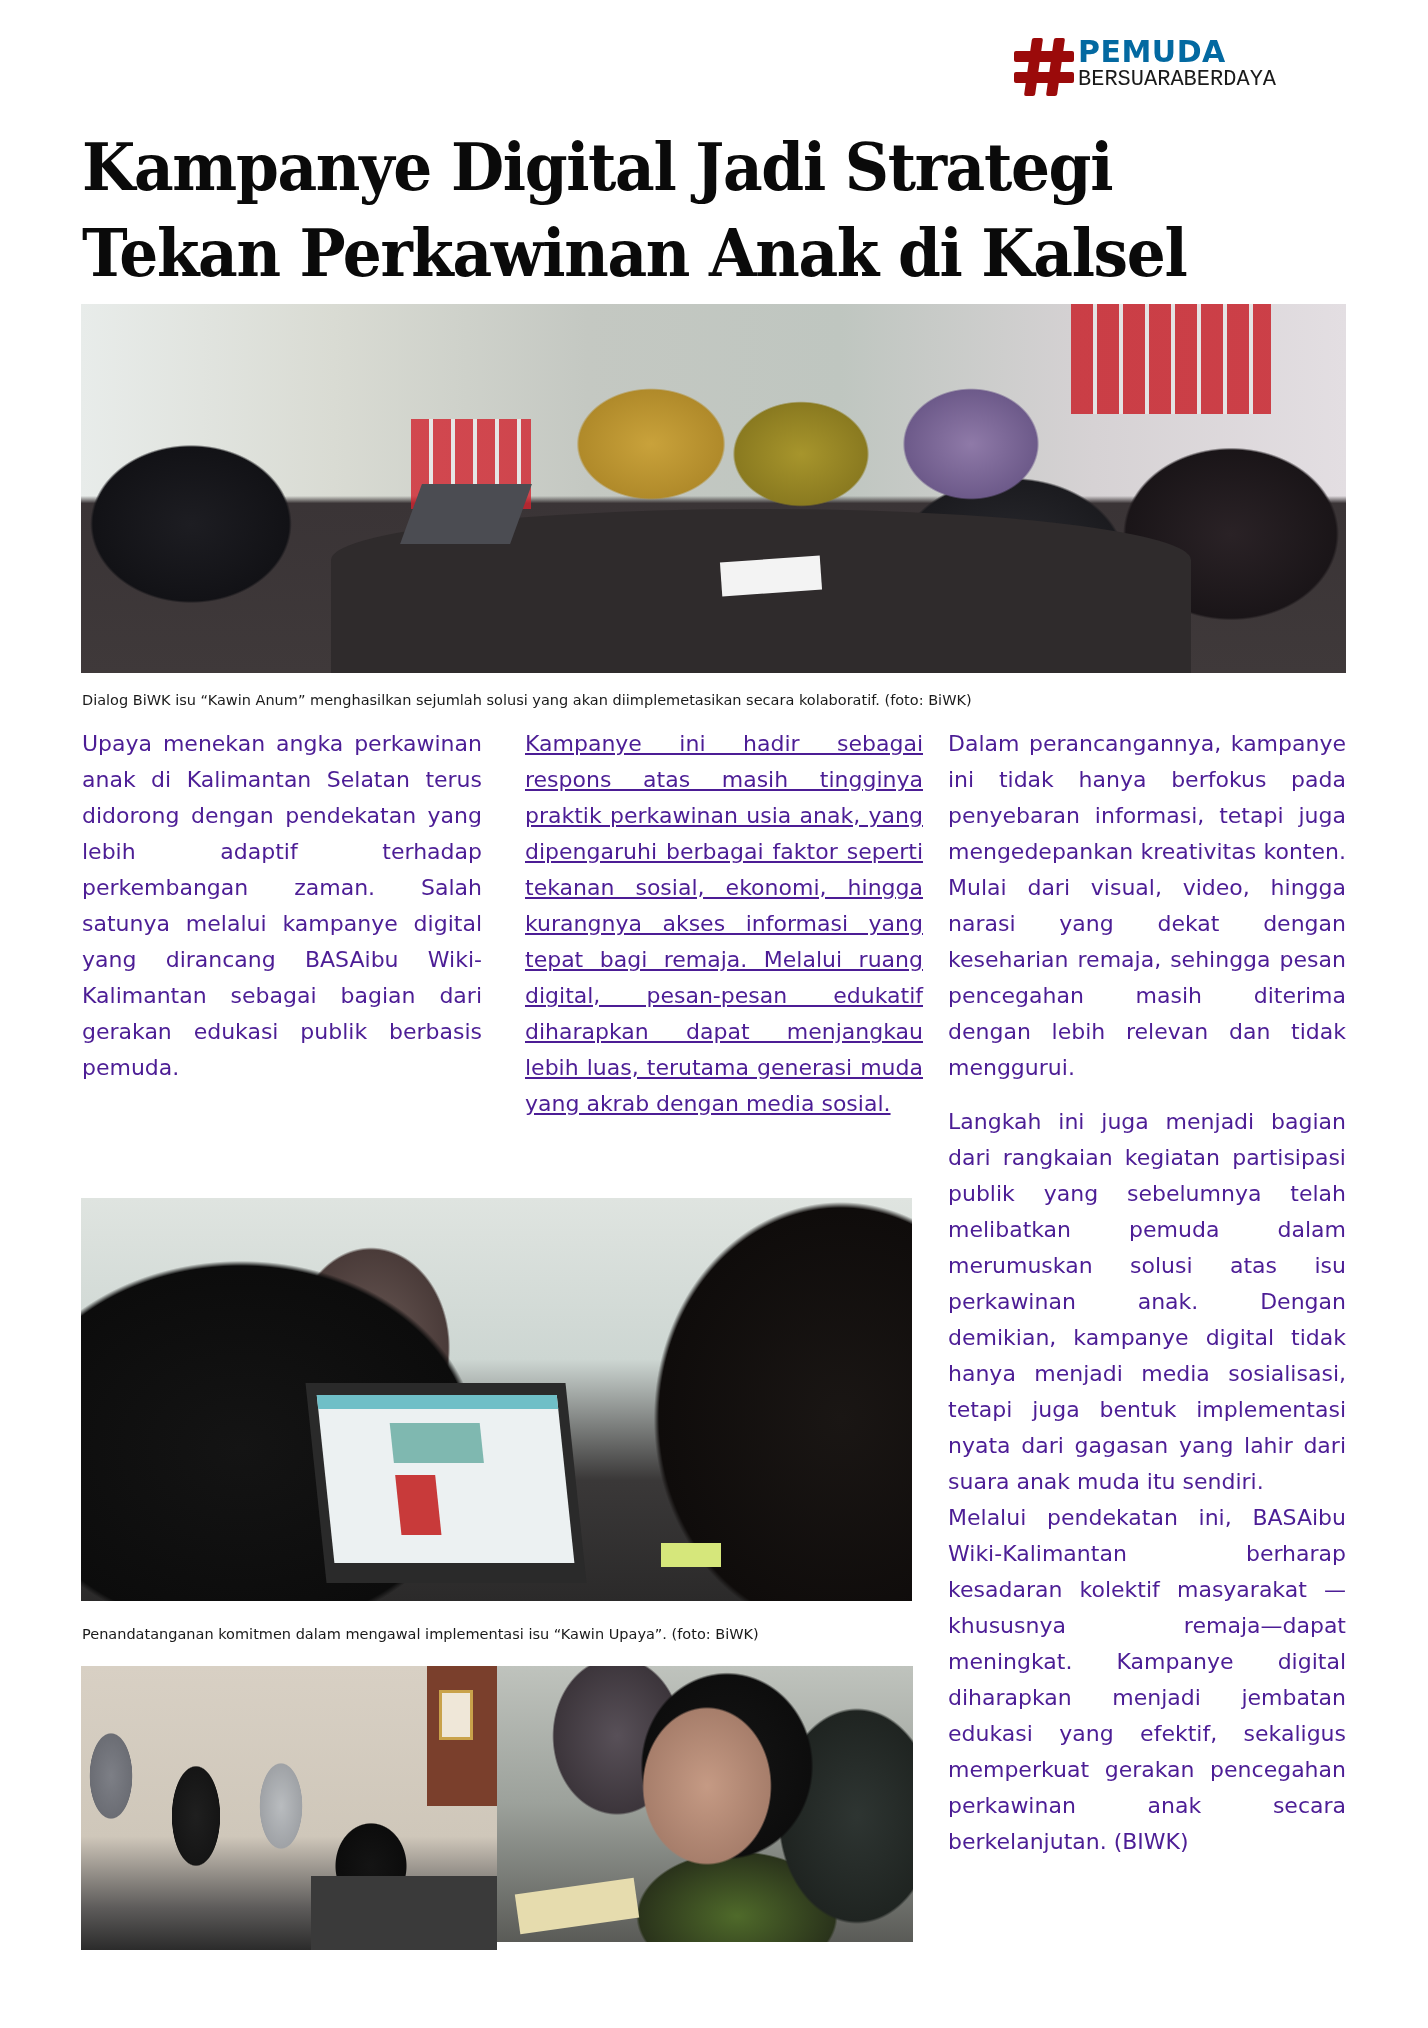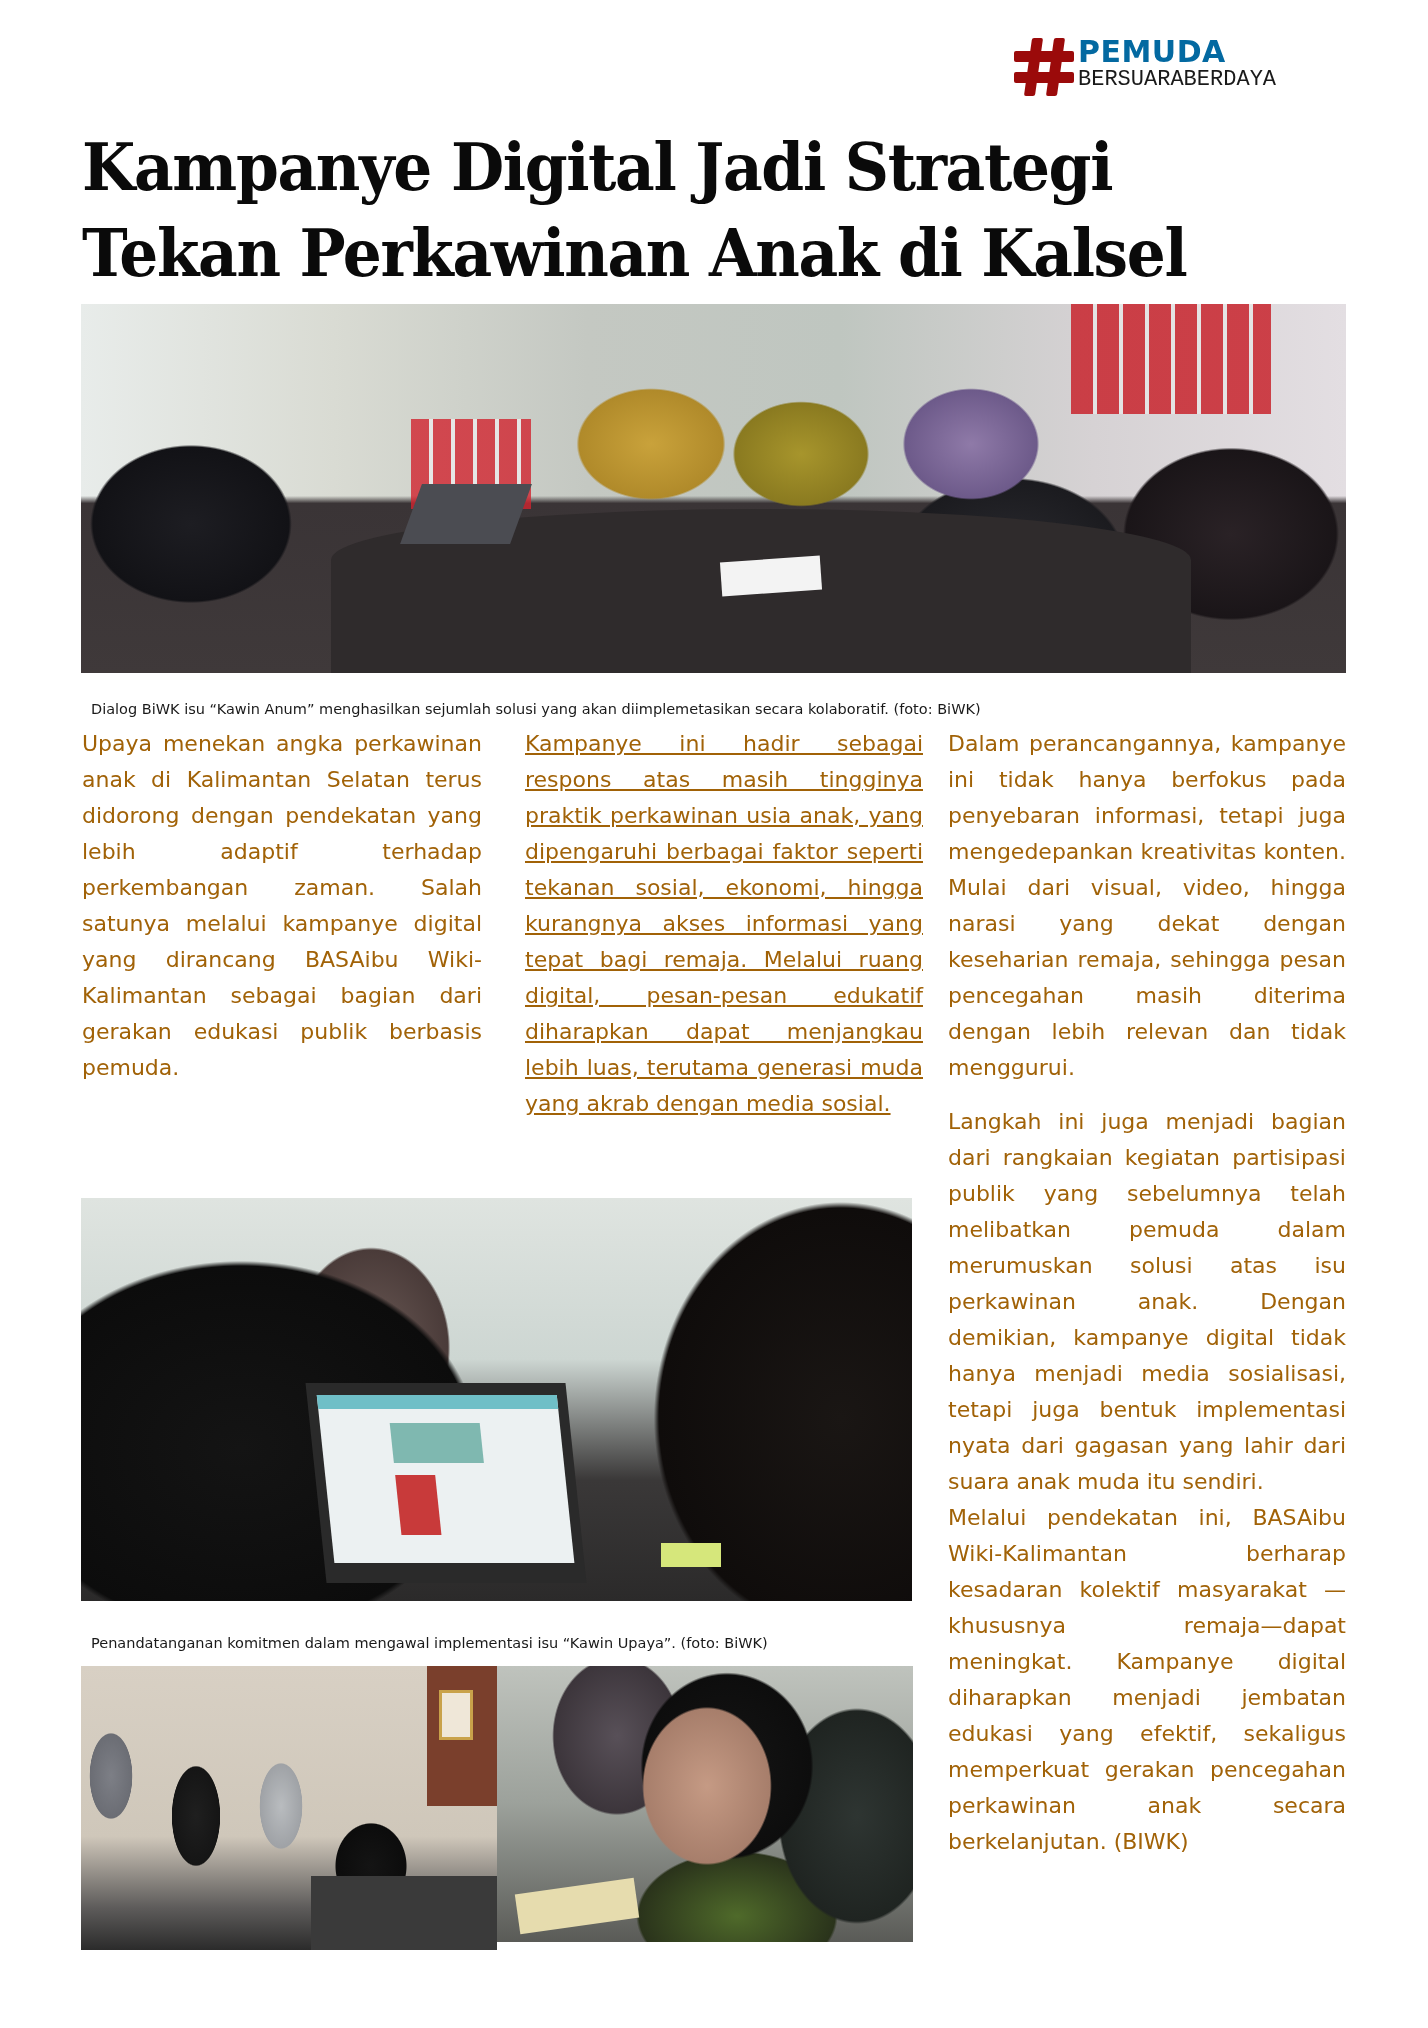--- a/index.html
+++ b/index.html
@@ -69,26 +69,26 @@
       radial-gradient(ellipse 90px 110px at 210px 120px, #c59a84 0%, #a77e6b 70%, transparent 72%),
       radial-gradient(ellipse 120px 130px at 230px 100px, #151515 0%, #0d0d0d 70%, transparent 72%),
       radial-gradient(ellipse 110px 150px at 360px 150px, #2e3532 0%, #1f2421 70%, transparent 72%),
       radial-gradient(ellipse 140px 90px at 240px 250px, #4f6a2a 0%, #2a331b 70%, transparent 72%),
       radial-gradient(ellipse 90px 110px at 120px 70px, #585058 0%, #3c353b 70%, transparent 72%),
       linear-gradient(180deg, #bfc3bd 0%, #9ca19b 50%, #5a5b57 100%);
   }
   .photo-4 .notebook { position: absolute; left: 20px; top: 220px; width: 120px; height: 40px; background: #e6dcae; transform: rotate(-8deg); }
 
   
-  .caption { position: absolute; margin: 9px; font-family: "DejaVu Sans", sans-serif; font-size: 14.5px; color: #1a1a1a; line-height: 18px; white-space: nowrap; }
+  .caption { position: absolute; margin: 0; font-family: "DejaVu Sans", sans-serif; font-size: 14.5px; color: #1a1a1a; line-height: 18px; white-space: nowrap; }
   .caption-1 { left: 82px; top: 691px; }
   .caption-2 { left: 82px; top: 1625px; }
 
   
-  .col { position: absolute; margin: 0; font-family: "DejaVu Sans", sans-serif; font-size: 22px; line-height: 36px; color: #a16207; text-align: justify; }
+  .col { position: absolute; margin: 0; font-family: "DejaVu Sans", sans-serif; font-size: 22px; line-height: 36px; color: #4c1d95; text-align: justify; }
   .col p { margin: 0; }
   .col-1 { left: 82px; top: 726px; width: 400px; }
   .col-2 { left: 525px; top: 726px; width: 398px; text-decoration: underline; }
   .col-3 { left: 948px; top: 726px; width: 398px; }
   .col-3 .gap { height: 18px; }
 </style>
 </head>
 <body>
 
 <div class="logo">

